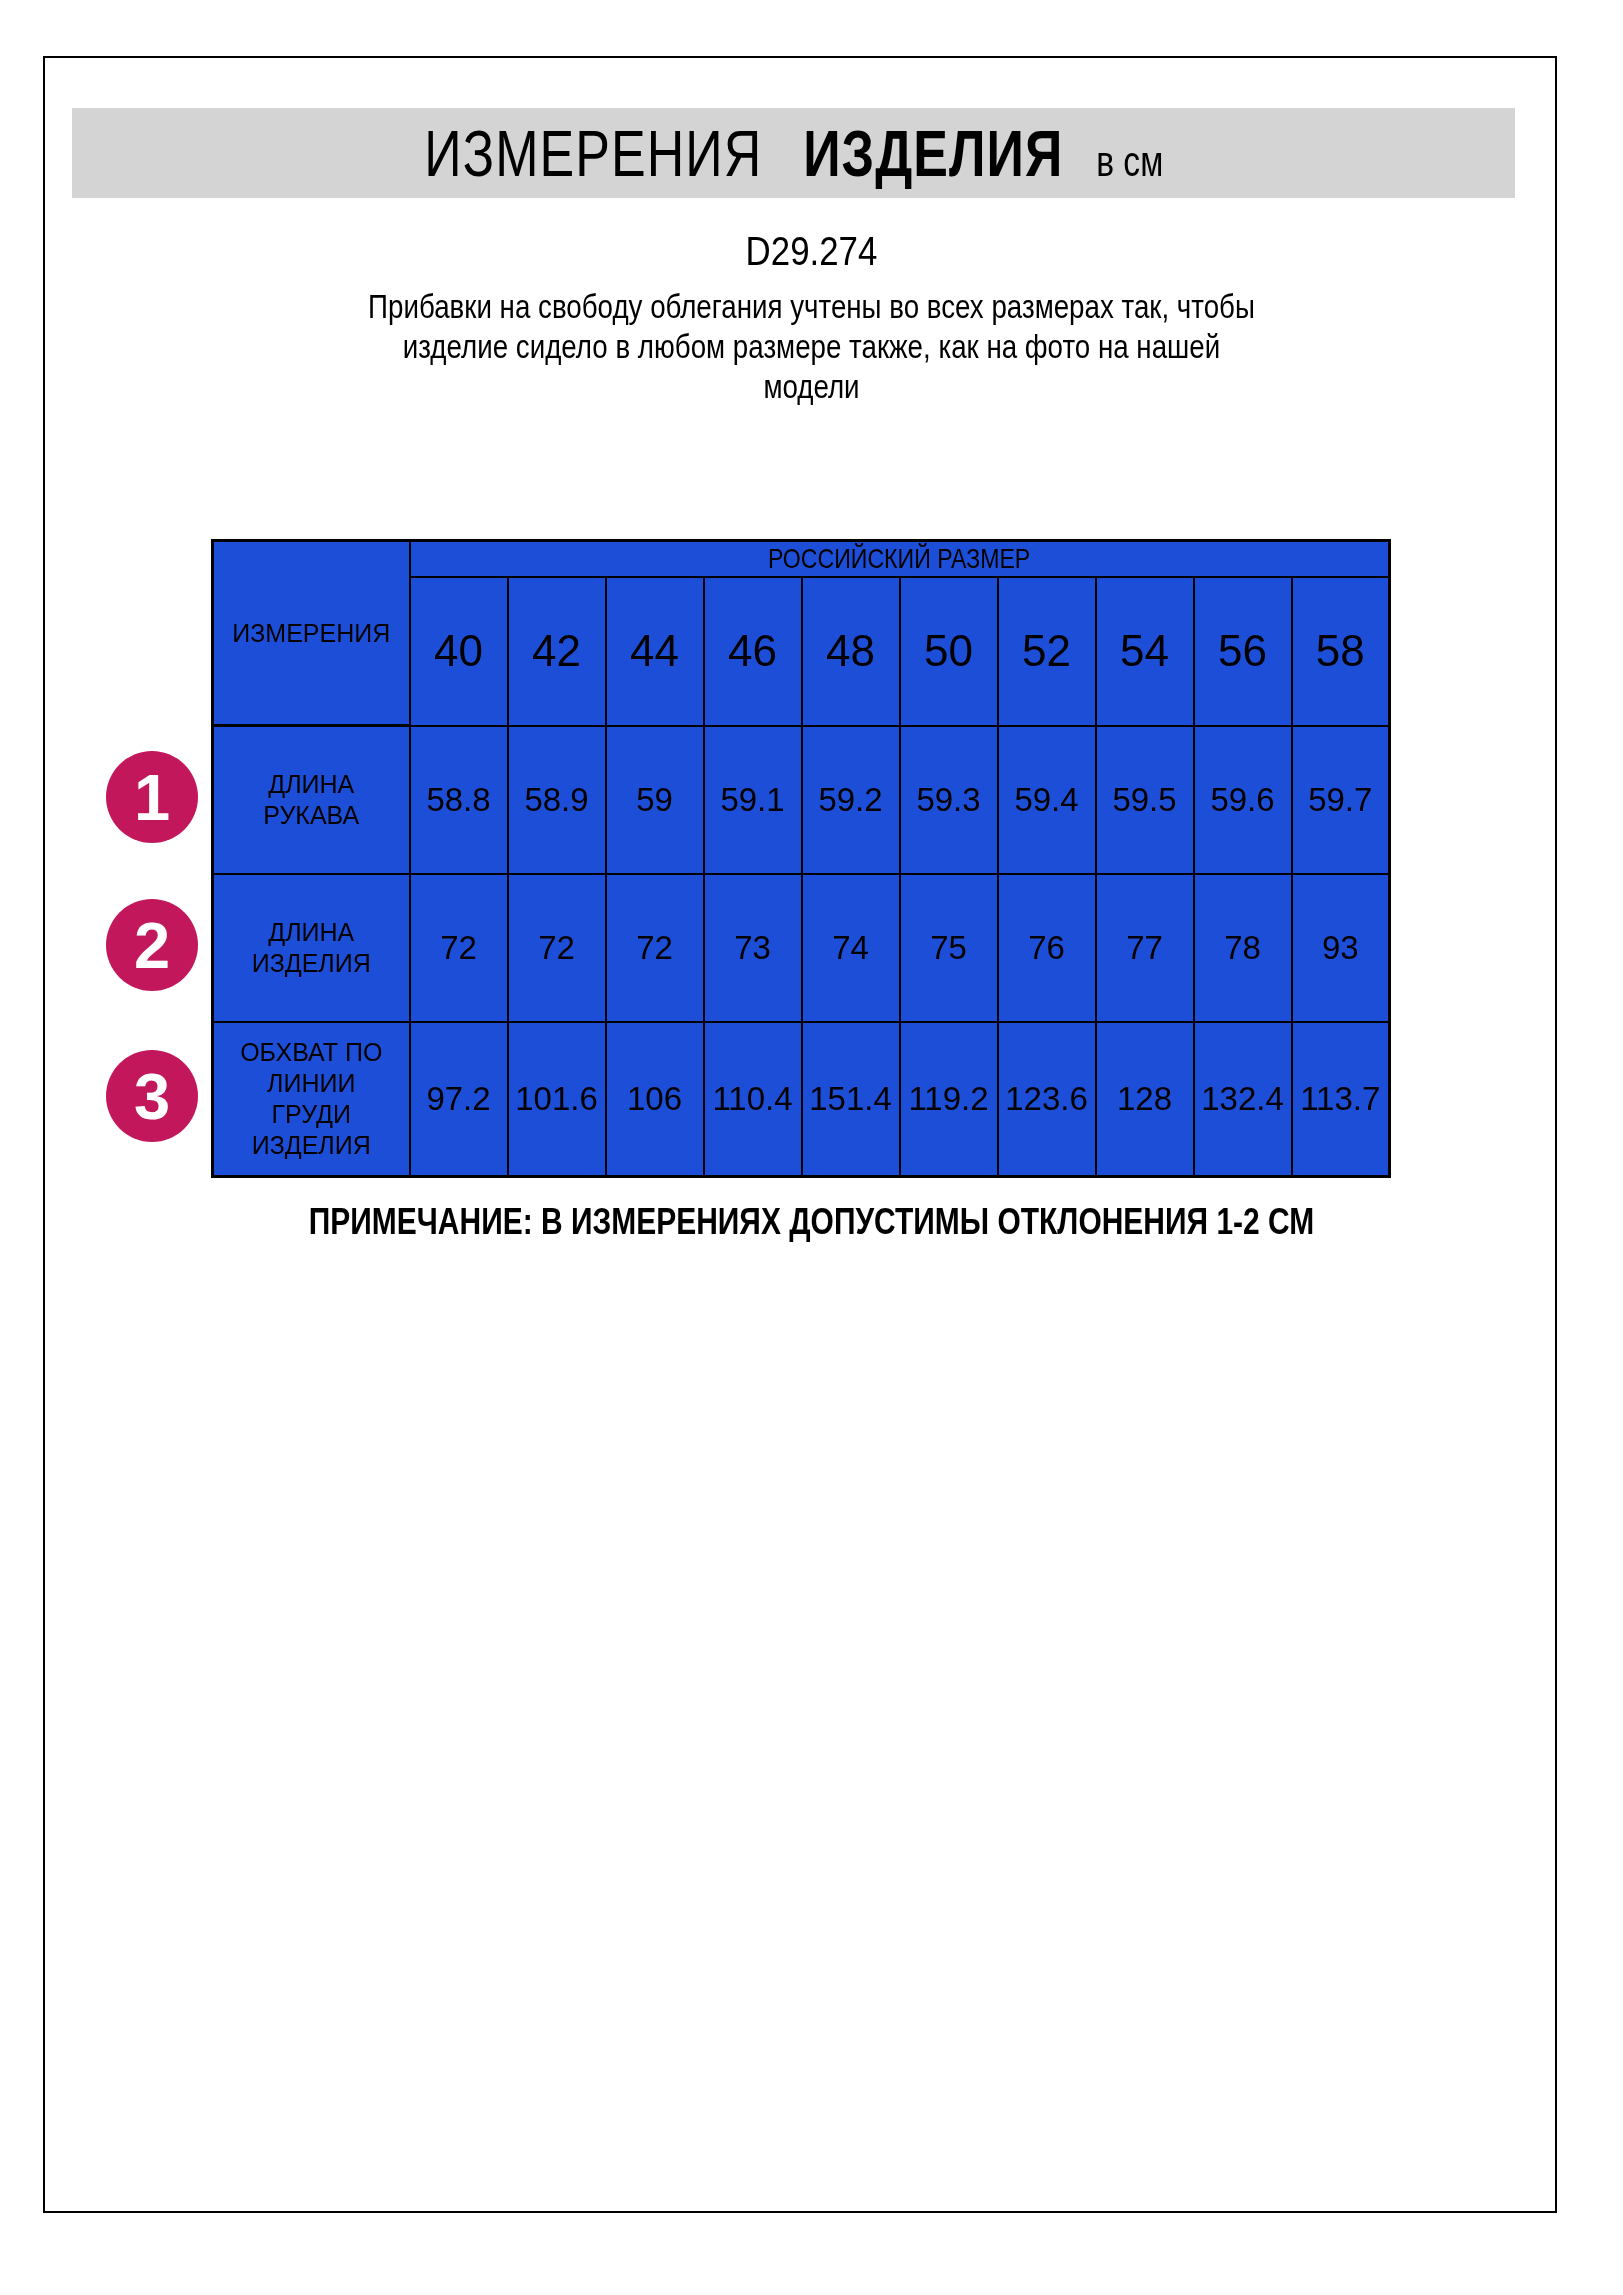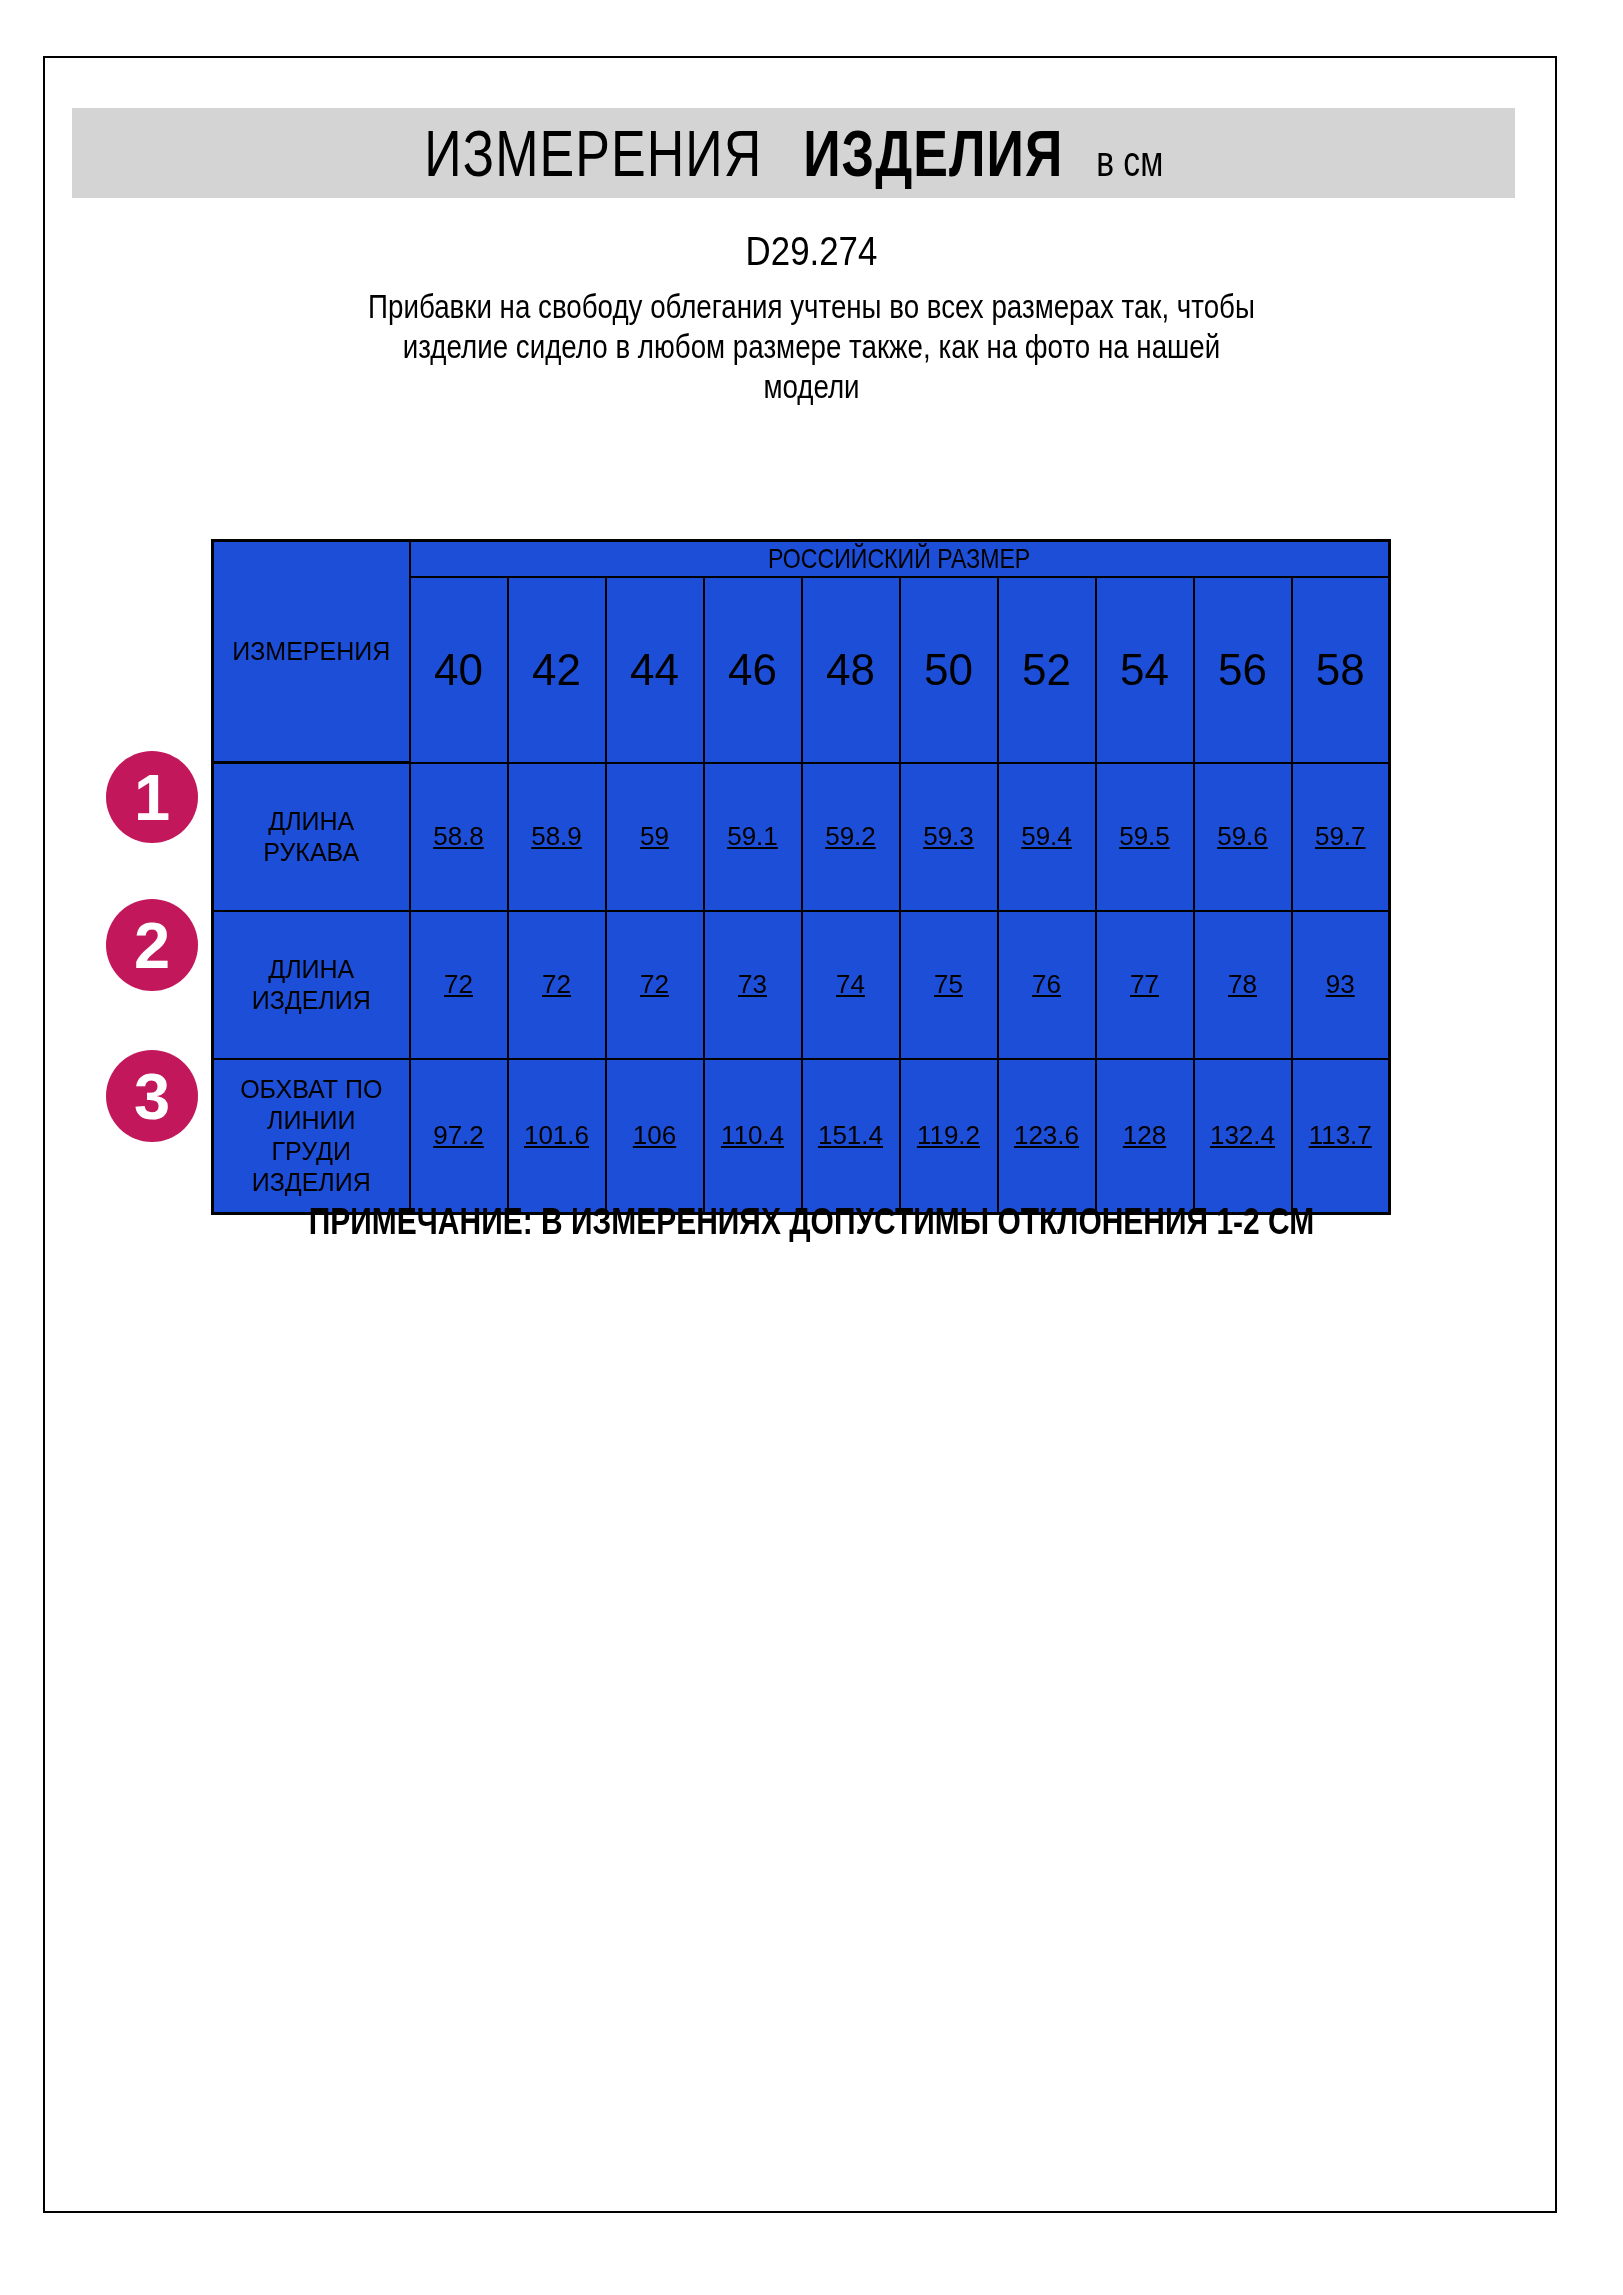--- a/index.html
+++ b/index.html
@@ -70,21 +70,21 @@
   table.measurements td, table.measurements th {
     border: 2px solid #000;
     text-align: center; vertical-align: middle;
     background: #1d4ed8;
     font-weight: 400;
   }
   col.c-label { width: 197px; }
   col.c-size  { width: 98px; }
 
   tr.r-group  { height: 36px; }
-  tr.r-sizes  { height: 186px; }
+  tr.r-sizes  { height: 149px; }
   tr.r-body1  { height: 148px; }
   tr.r-body2  { height: 148px; }
   tr.r-body3  { height: 155px; }
 
   .corner-cell {
     font-size: 25px;
     border-bottom: 3.9px solid #000 !important;
   }
   .group-cell {
     font-size: 27.5px;
@@ -100,23 +100,22 @@
     border-top: 2px solid #000;
     border-bottom: 3.9px solid #000;
   }
   td.label-cell {
     font-size: 25px; line-height: 31px;
     white-space: pre-line;
     border-top: 3.9px solid #000;
     margin-left: 27px;
   }
   td.value-cell {
-    font-size: 26px;
+    font-size: 33px;
     border-top: 3.9px solid #000;
-    text-decoration: underline;
   }
 
   .marker {
     position: absolute;
     left: 106px;
     width: 92px; height: 92px;
     border-radius: 50%;
     background: var(--accent);
     display: flex; align-items: center; justify-content: center;
     color: #ffffff;

